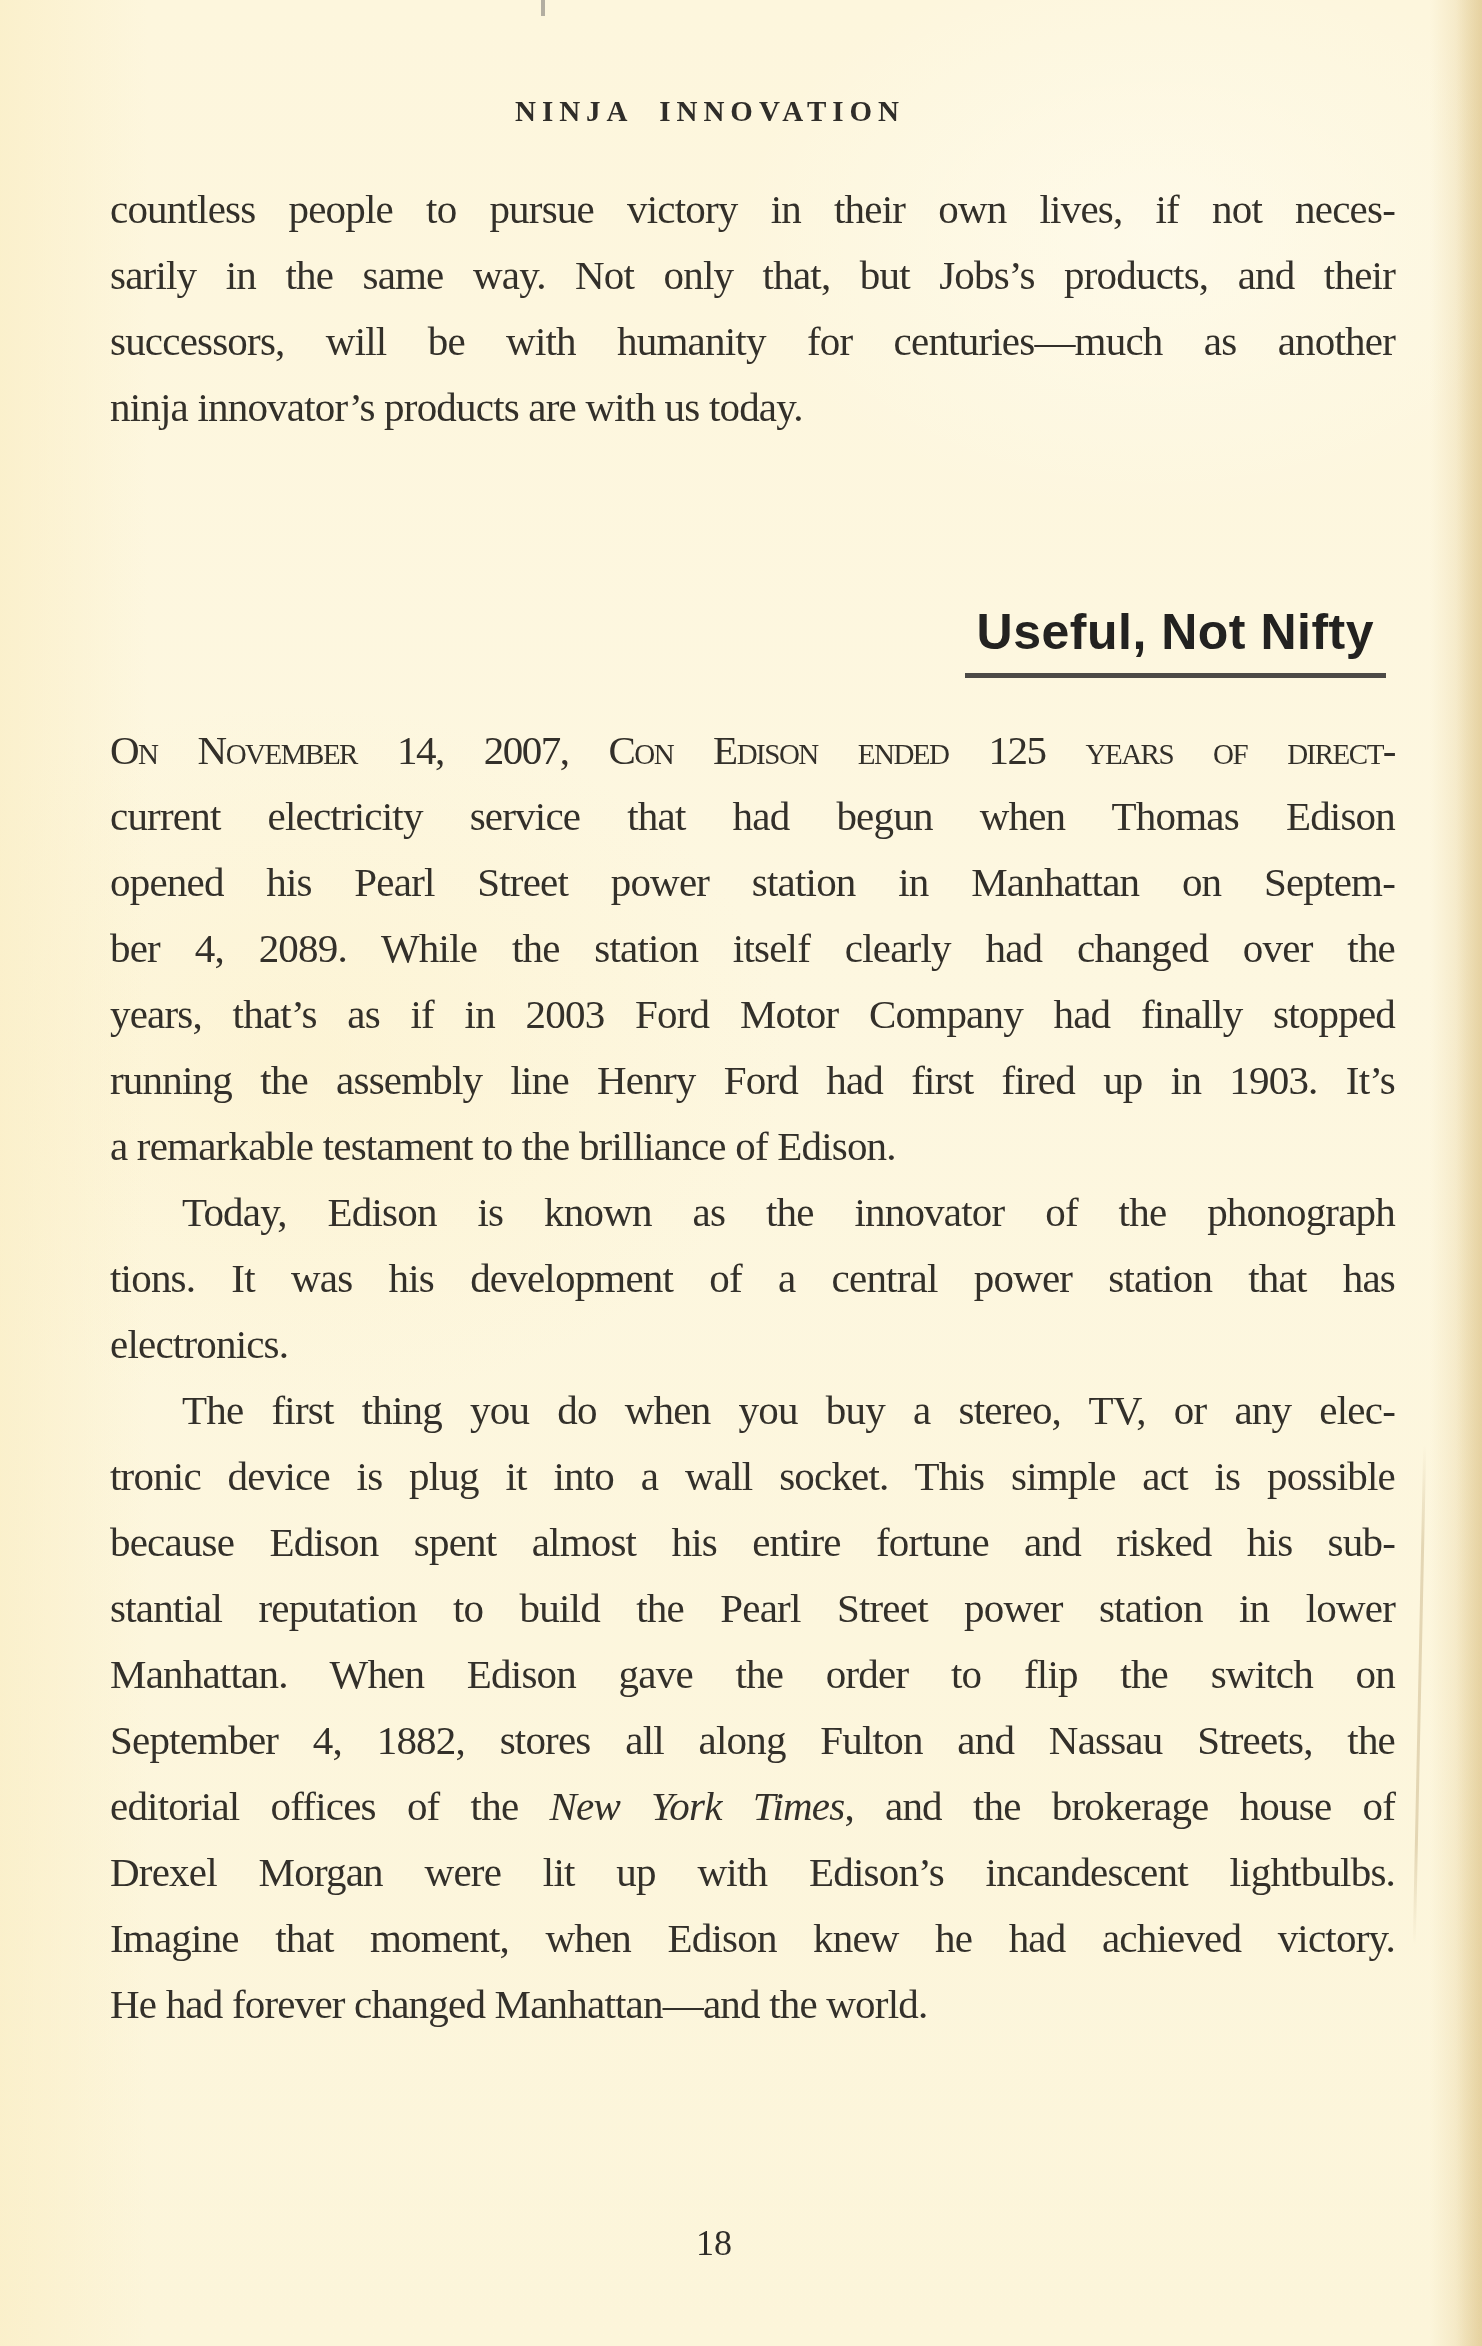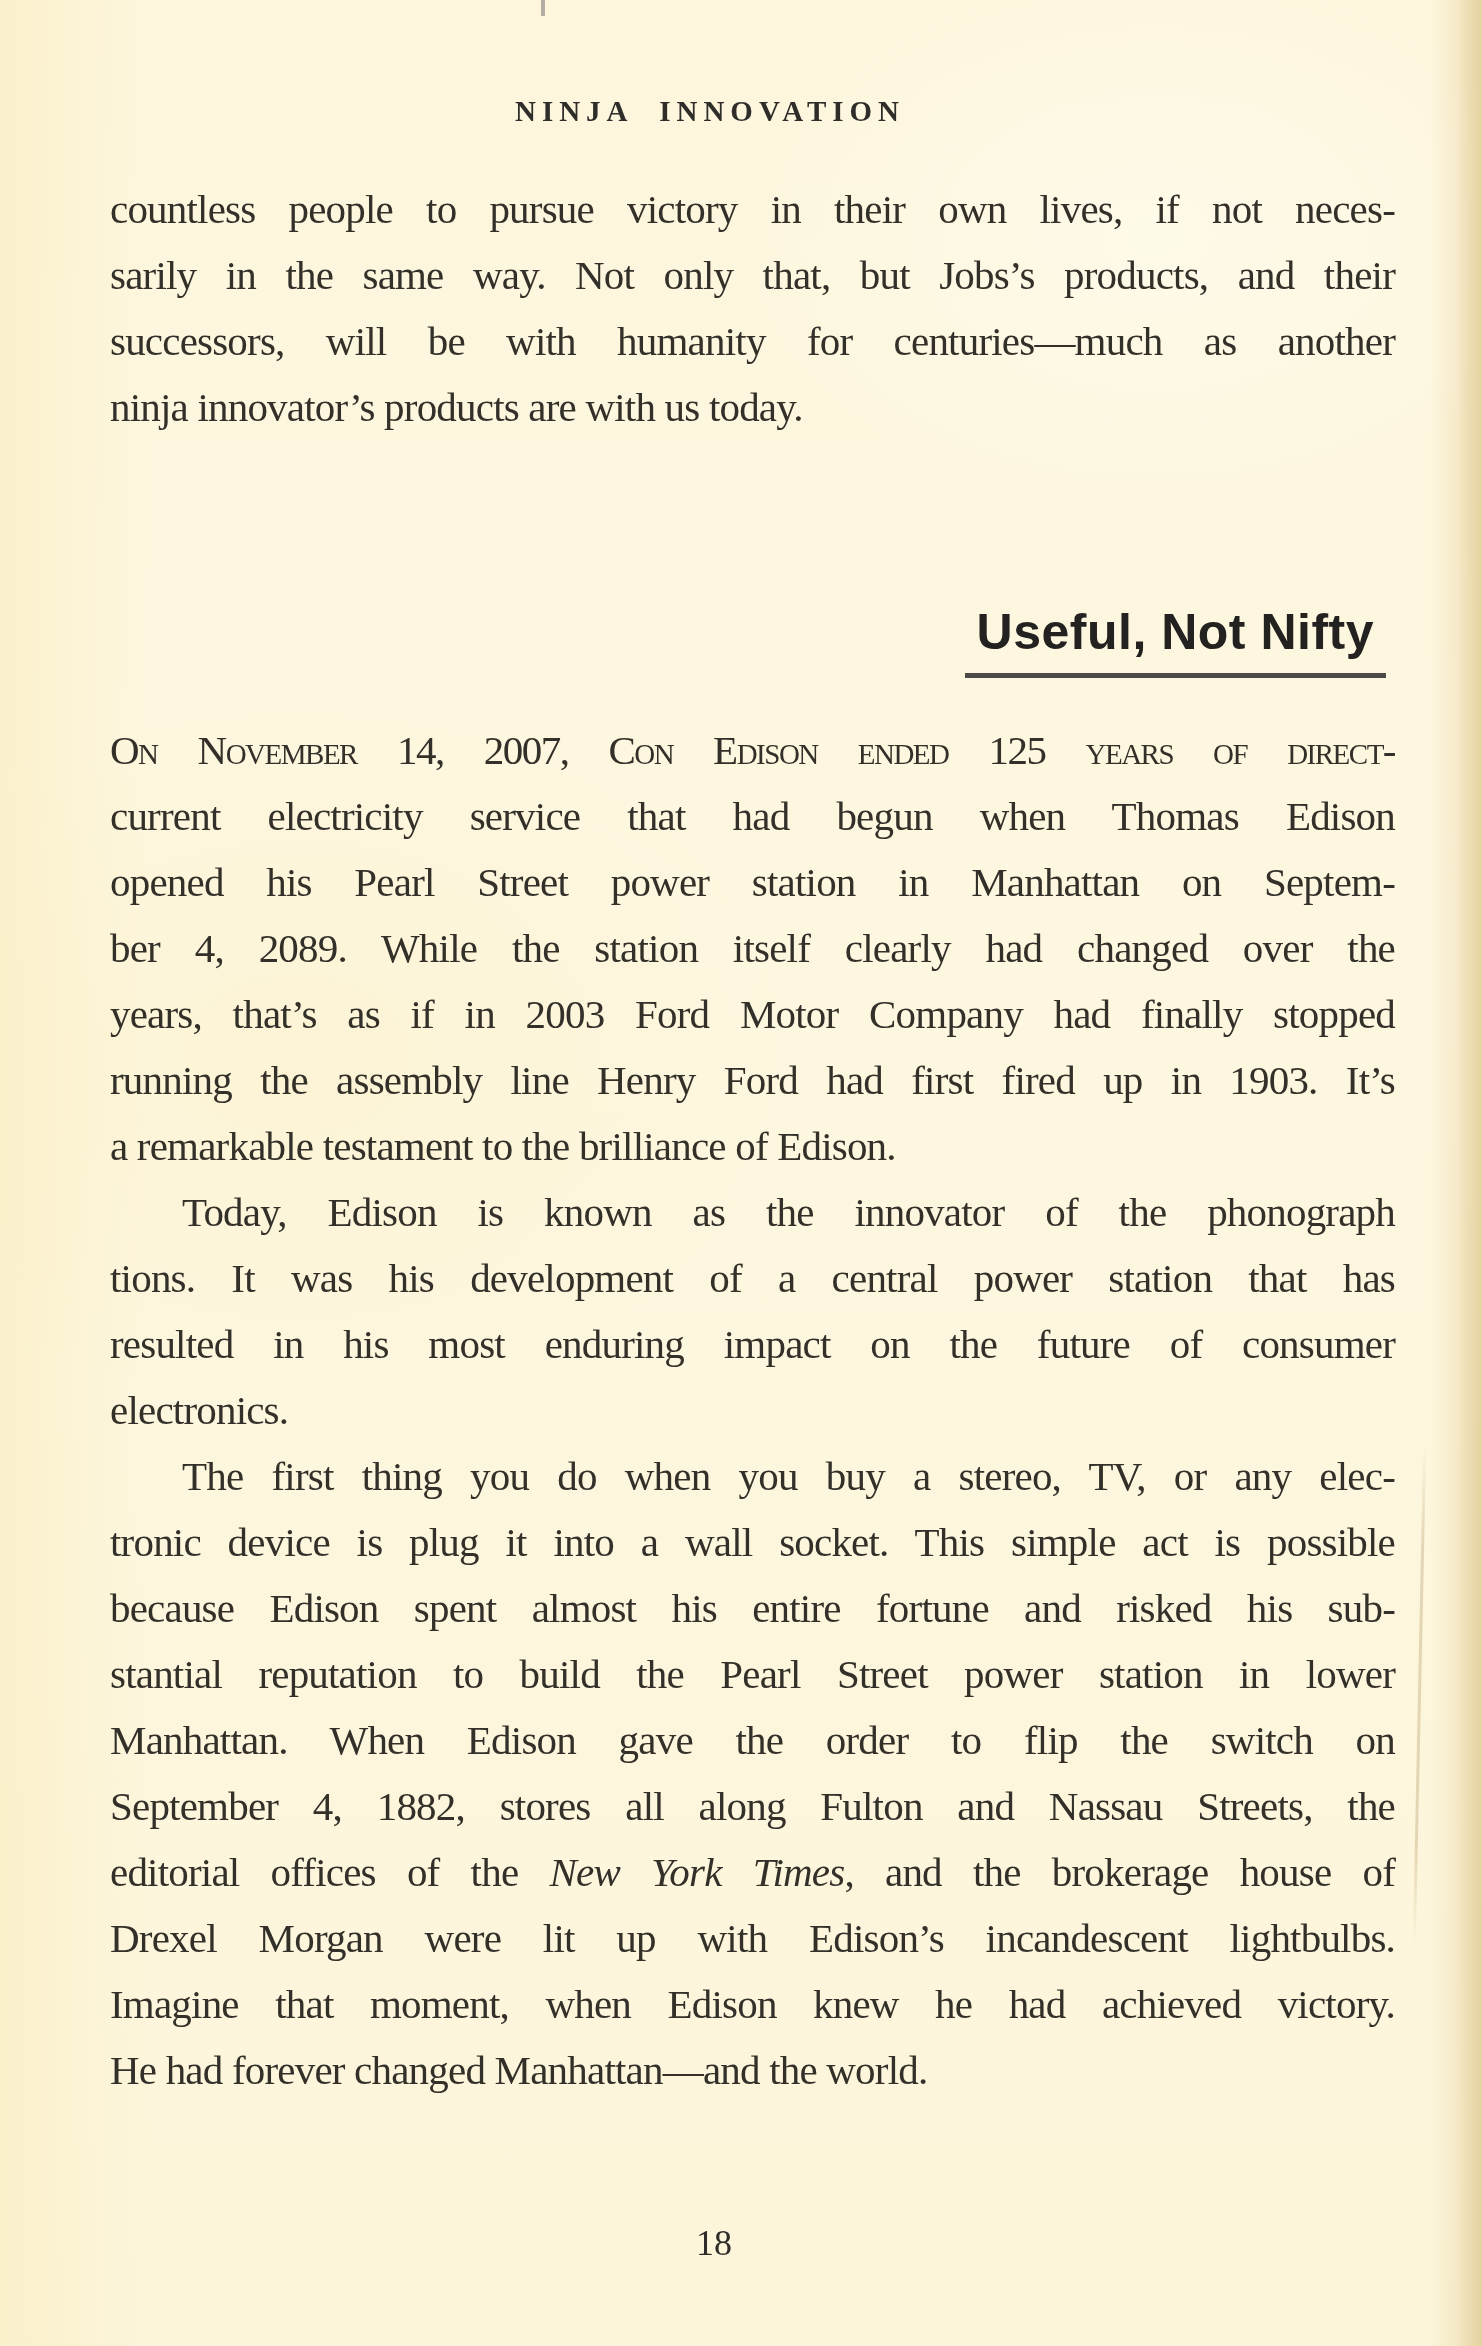--- a/index.html
+++ b/index.html
@@ -86,21 +86,20 @@
   <div class="block bodytext" id="bodyBlock">
       <div class="line sc">On November 14, 2007, Con Edison ended 125 years of direct-</div>
       <div class="line">current electricity service that had begun when Thomas Edison</div>
       <div class="line">opened his Pearl Street power station in Manhattan on Septem-</div>
       <div class="line">ber 4, 2089. While the station itself clearly had changed over the</div>
       <div class="line">years, that’s as if in 2003 Ford Motor Company had finally stopped</div>
       <div class="line">running the assembly line Henry Ford had first fired up in 1903. It’s</div>
       <div class="line plain">a remarkable testament to the brilliance of Edison.</div>
       <div class="line indent">Today, Edison is known as the innovator of the phonograph</div>
       <div class="line">tions. It was his development of a central power station that has</div>
-      <div class="line">resulted in his most enduring impact on the future of consumer</div>
       <div class="line plain">electronics.</div>
       <div class="line indent">The first thing you do when you buy a stereo, TV, or any elec-</div>
       <div class="line">tronic device is plug it into a wall socket. This simple act is possible</div>
       <div class="line">because Edison spent almost his entire fortune and risked his sub-</div>
       <div class="line">stantial reputation to build the Pearl Street power station in lower</div>
       <div class="line">Manhattan. When Edison gave the order to flip the switch on</div>
       <div class="line">September 4, 1882, stores all along Fulton and Nassau Streets, the</div>
       <div class="line"><span>editorial offices of the </span><span class="it">New York Times</span><span>, and the brokerage house of</span></div>
       <div class="line">Drexel Morgan were lit up with Edison’s incandescent lightbulbs.</div>
       <div class="line">Imagine that moment, when Edison knew he had achieved victory.</div>

